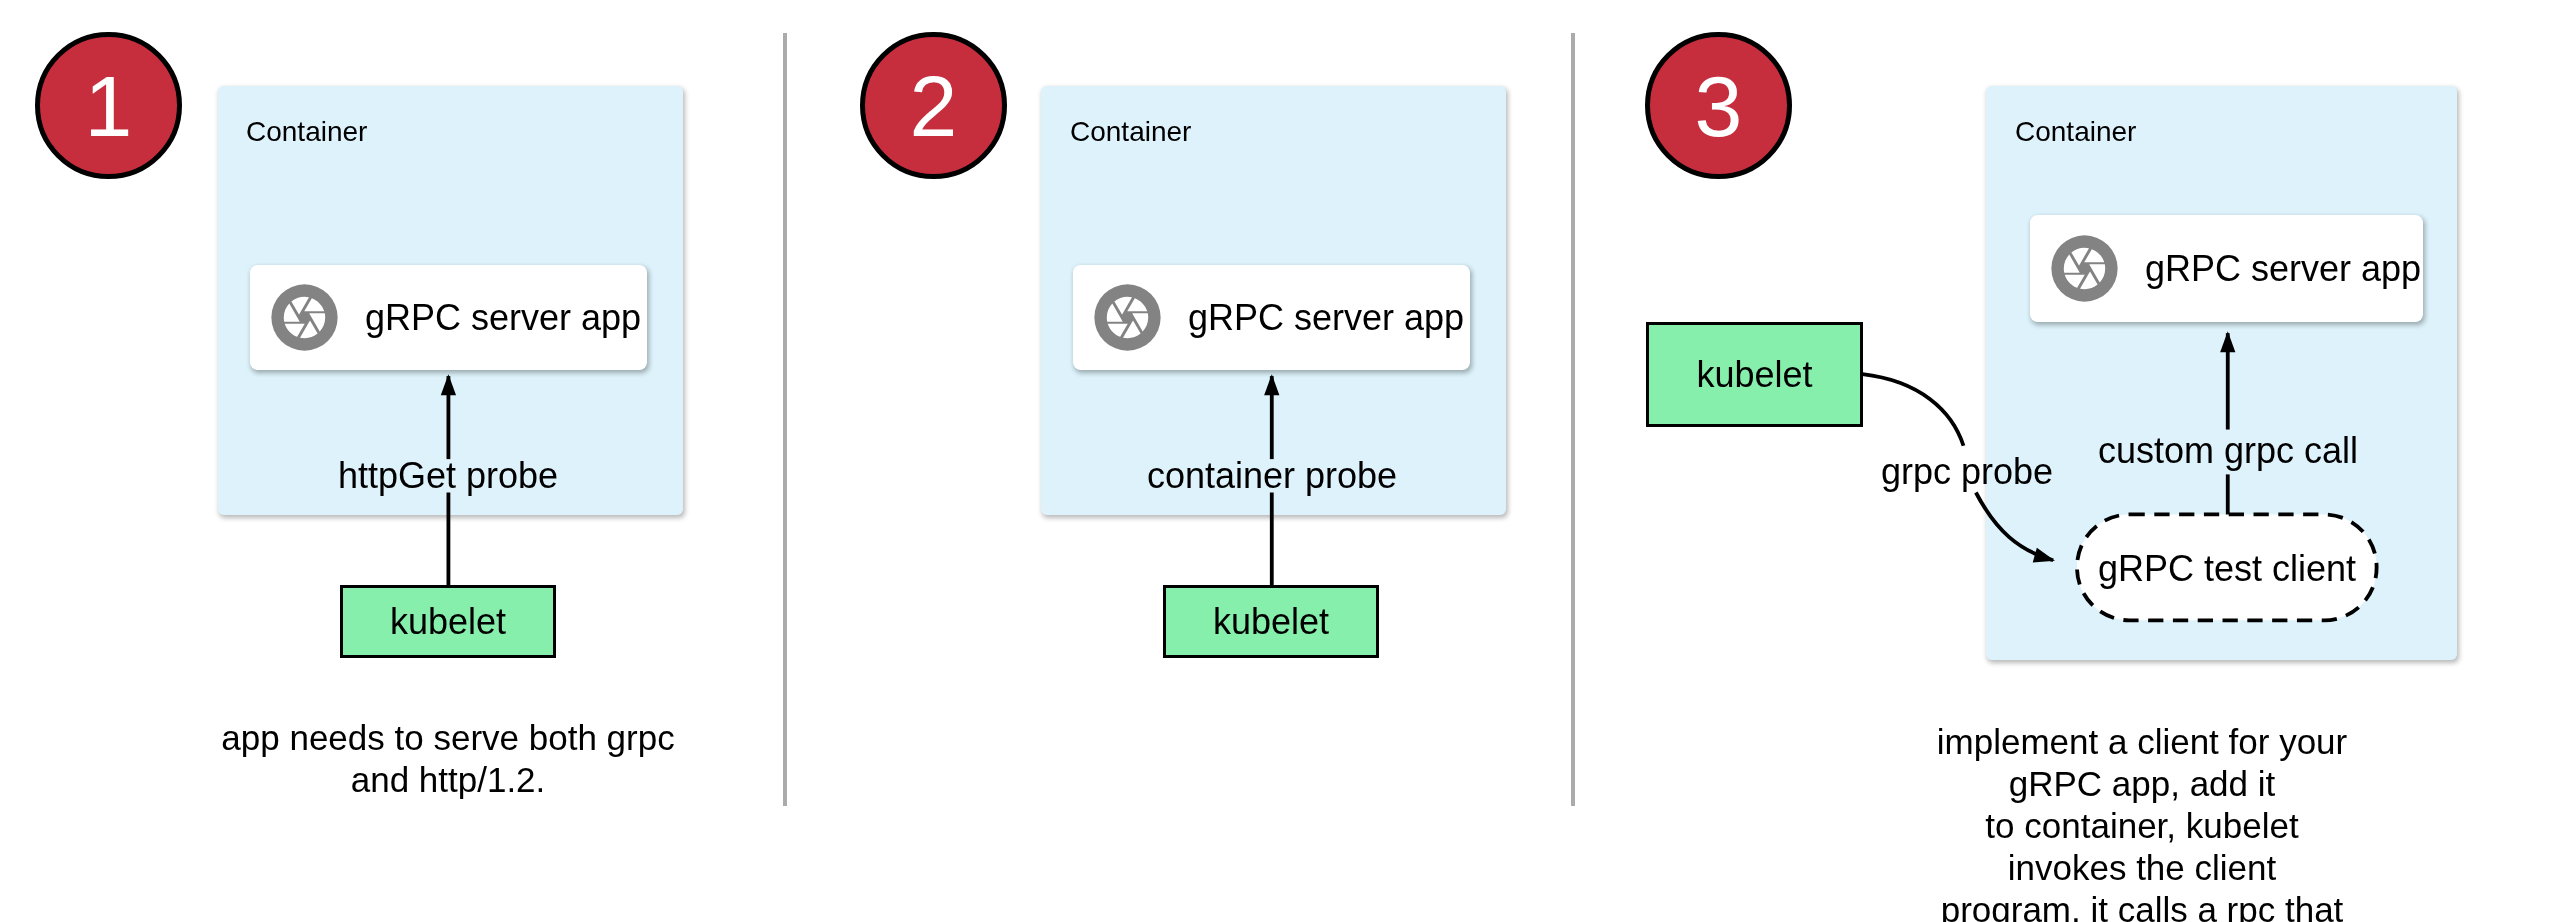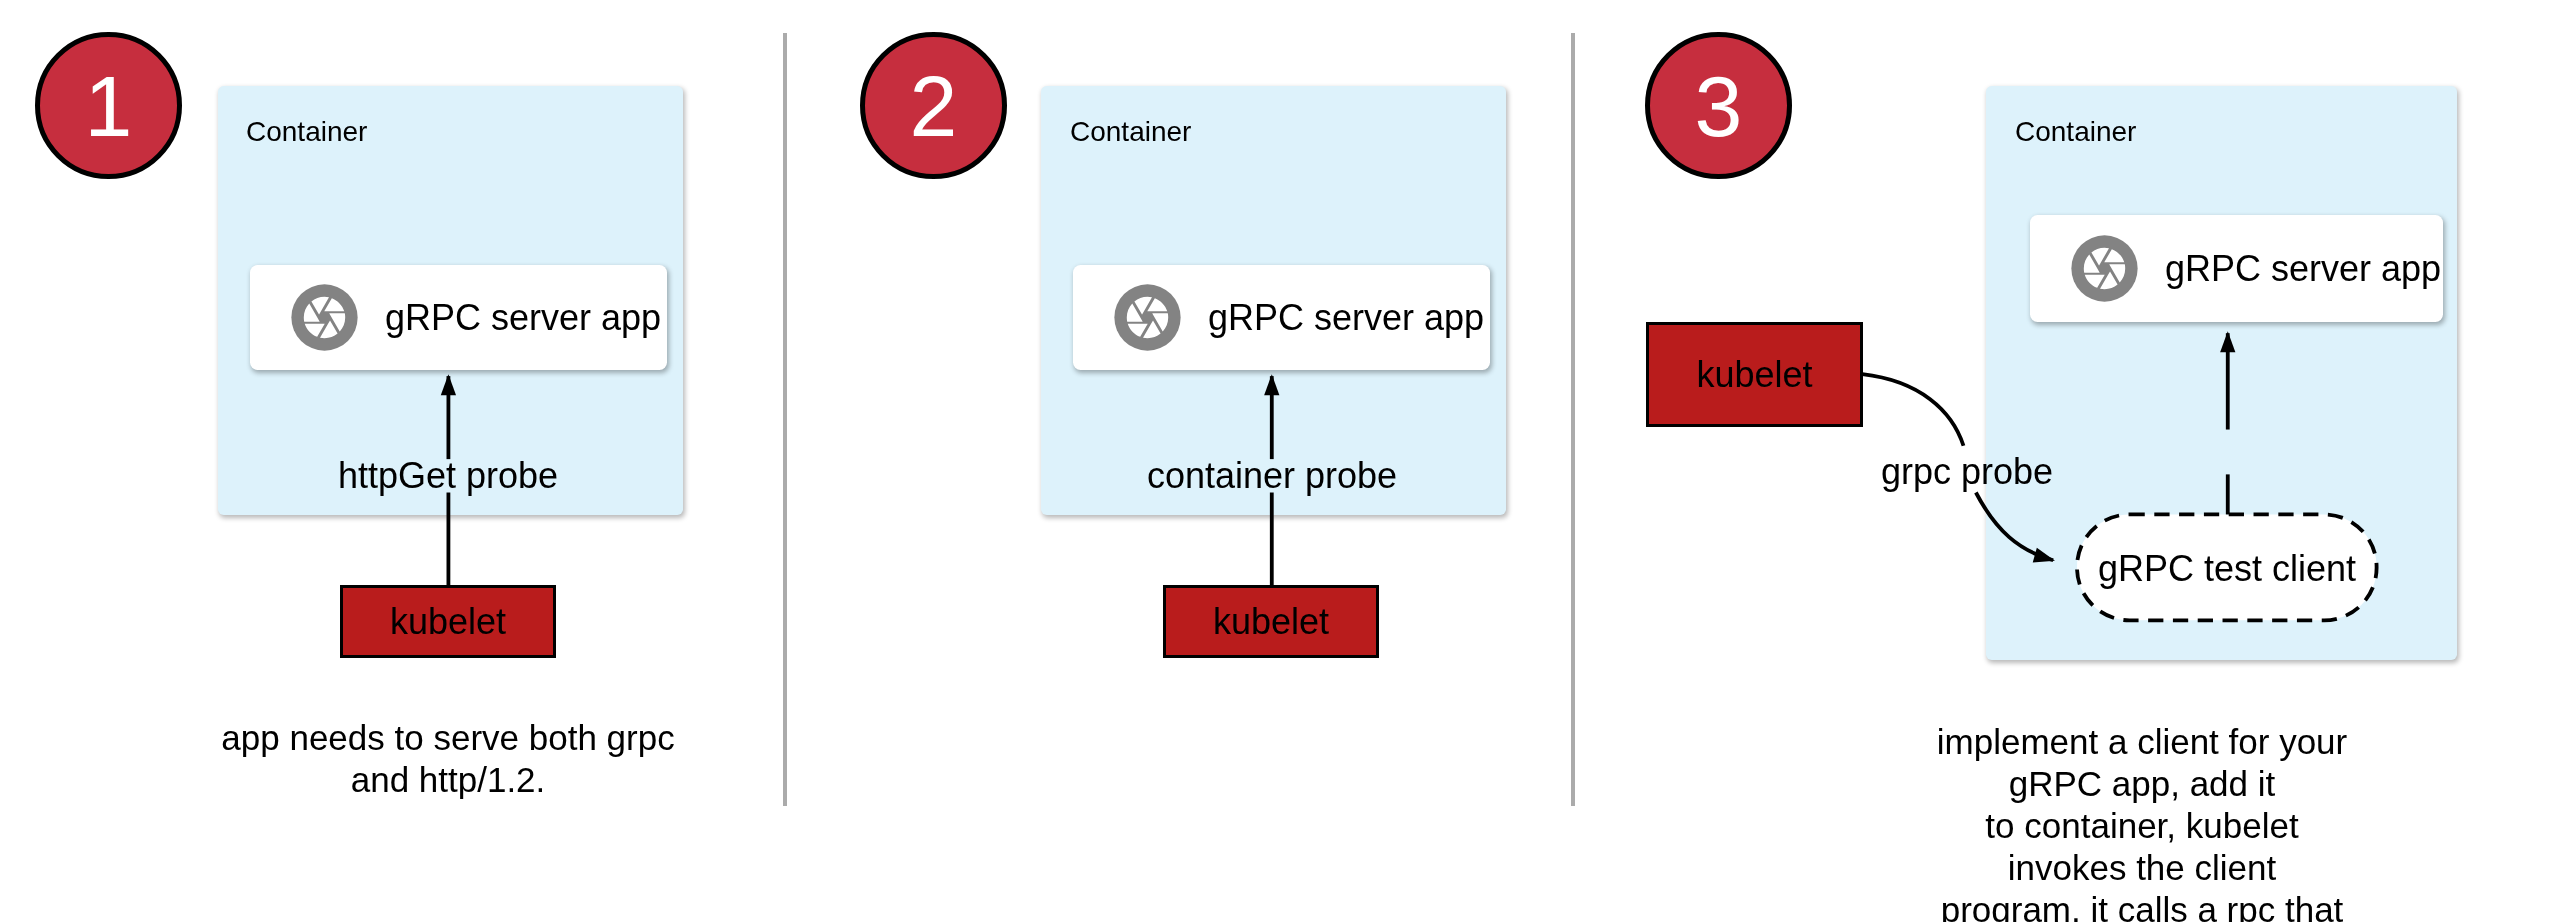--- a/index.html
+++ b/index.html
@@ -21,25 +21,25 @@
     color:#fff;font-size:86px;line-height:1;
   }
   .container-box{
     position:absolute;background:var(--container_blue);border-radius:5.7px;
     box-shadow:1.9px 2.9px 5.7px rgba(0,0,0,0.28);
   }
   .container-label{position:absolute;font-size:28px;}
   .app-box{
     position:absolute;background:#fff;border-radius:7.6px;
     box-shadow:1.9px 2.9px 5.7px rgba(0,0,0,0.30);
-    display:flex;align-items:center;font-size:36px;padding-left:20px;
+    display:flex;align-items:center;font-size:36px;
   }
   .app-box .icon{width:71px;height:71px;margin-left:19px;margin-right:25px;flex:0 0 auto;}
   .kubelet-box{
-    position:absolute;background:#b91c1c;border:3.8px solid #000;box-sizing:border-box;
+    position:absolute;background:#86efac;border:3.8px solid #000;box-sizing:border-box;
     display:flex;align-items:center;justify-content:center;font-size:36px;
   }
   .stadium-label, .floating-label{
     position:absolute;font-size:36px;white-space:nowrap;transform:translateX(-50%);
   }
   .floating-label .b{font-weight:normal;}
   .caption{
     position:absolute;font-size:35px;line-height:42px;text-align:center;
     transform:translateX(-50%);white-space:pre-line;
   }
@@ -111,20 +111,21 @@
     </svg>
     <span>gRPC server app</span>
   </div>
 
   <div class="kubelet-box lvl2" style="left:1646px;top:322px;width:217px;height:105px">
     <span>kubelet</span>
   </div>
 
   <div class="floating-label lvl4" style="left:1967px;top:451px"><span class="b">grpc</span><span> probe</span></div>
 
+  <div class="floating-label lvl4" style="left:2228px;top:430px">custom grpc call</div>
 
   <div class="stadium-label lvl4" style="left:2227px;top:548px">gRPC test client</div>
 
   <div class="caption lvl2" style="left:2142px;top:721px">implement a client for your gRPC app, add it
 to container, kubelet invokes the client
 program, it calls a rpc that you implement</div>
 
   <svg id="wires" width="2576" height="923" viewBox="0 0 2700 967">
     <defs>
       <marker id="arr" markerWidth="28" markerHeight="22" refX="22" refY="10" orient="auto" markerUnits="userSpaceOnUse">

